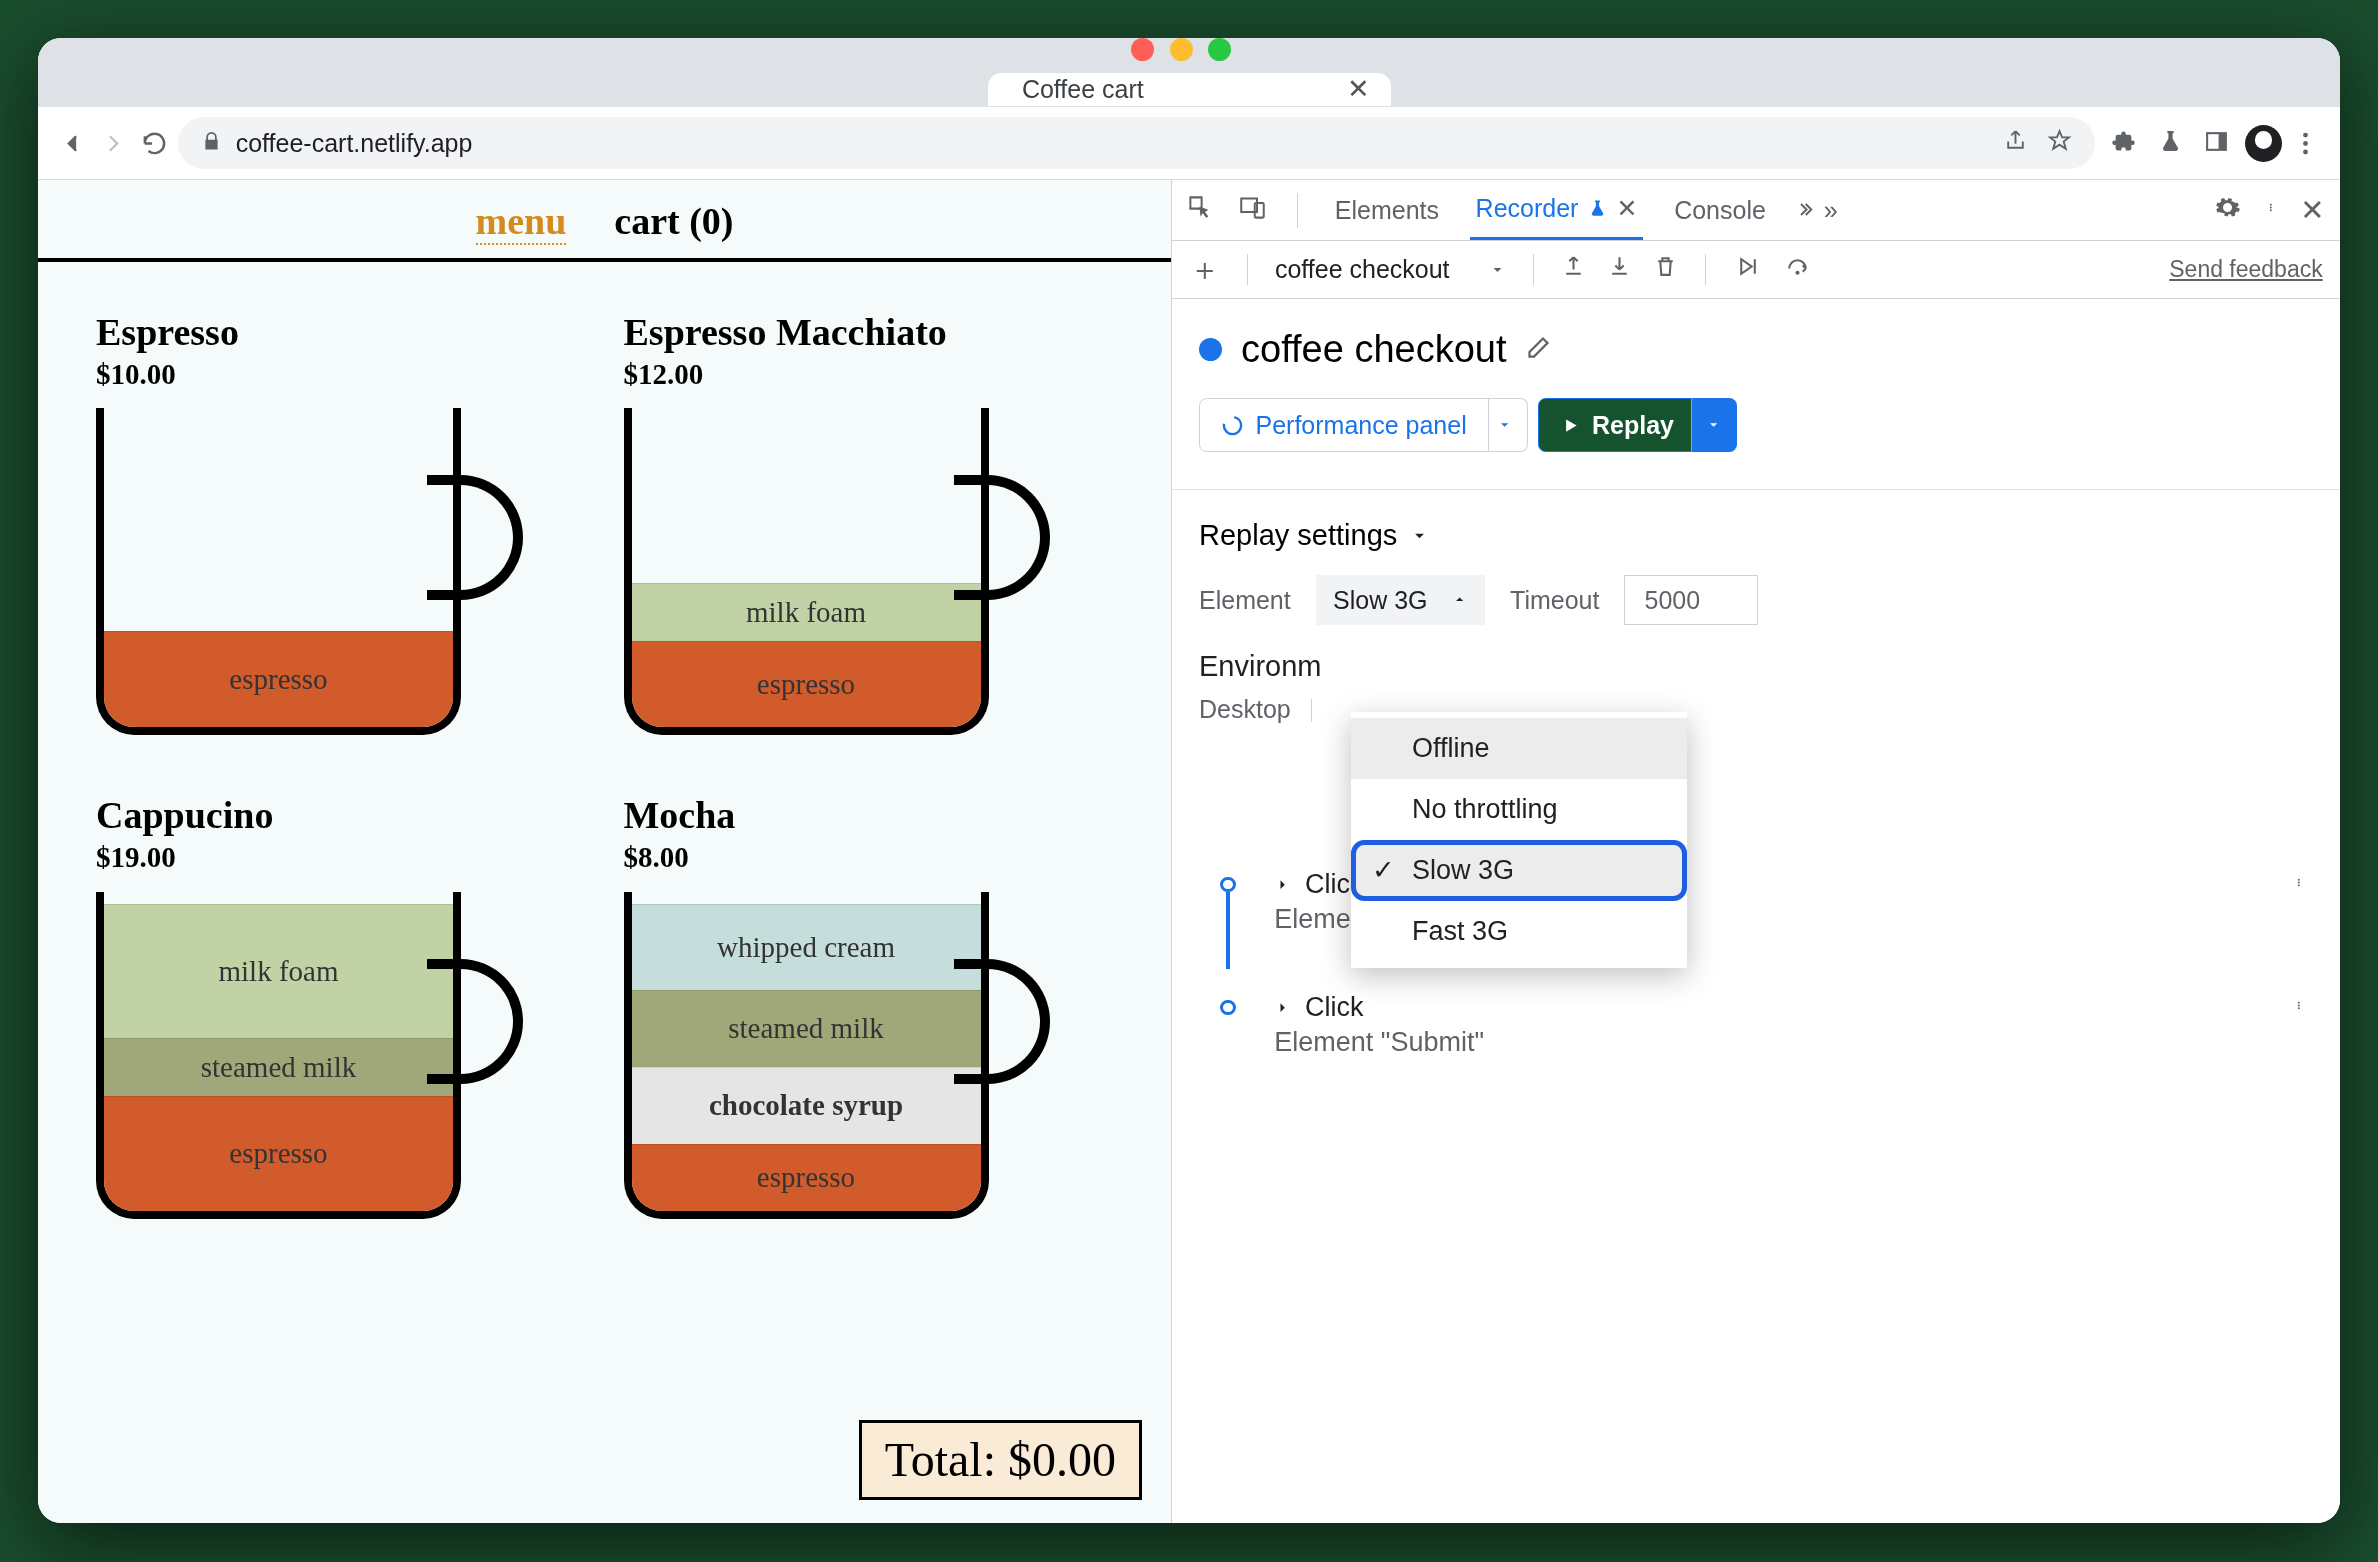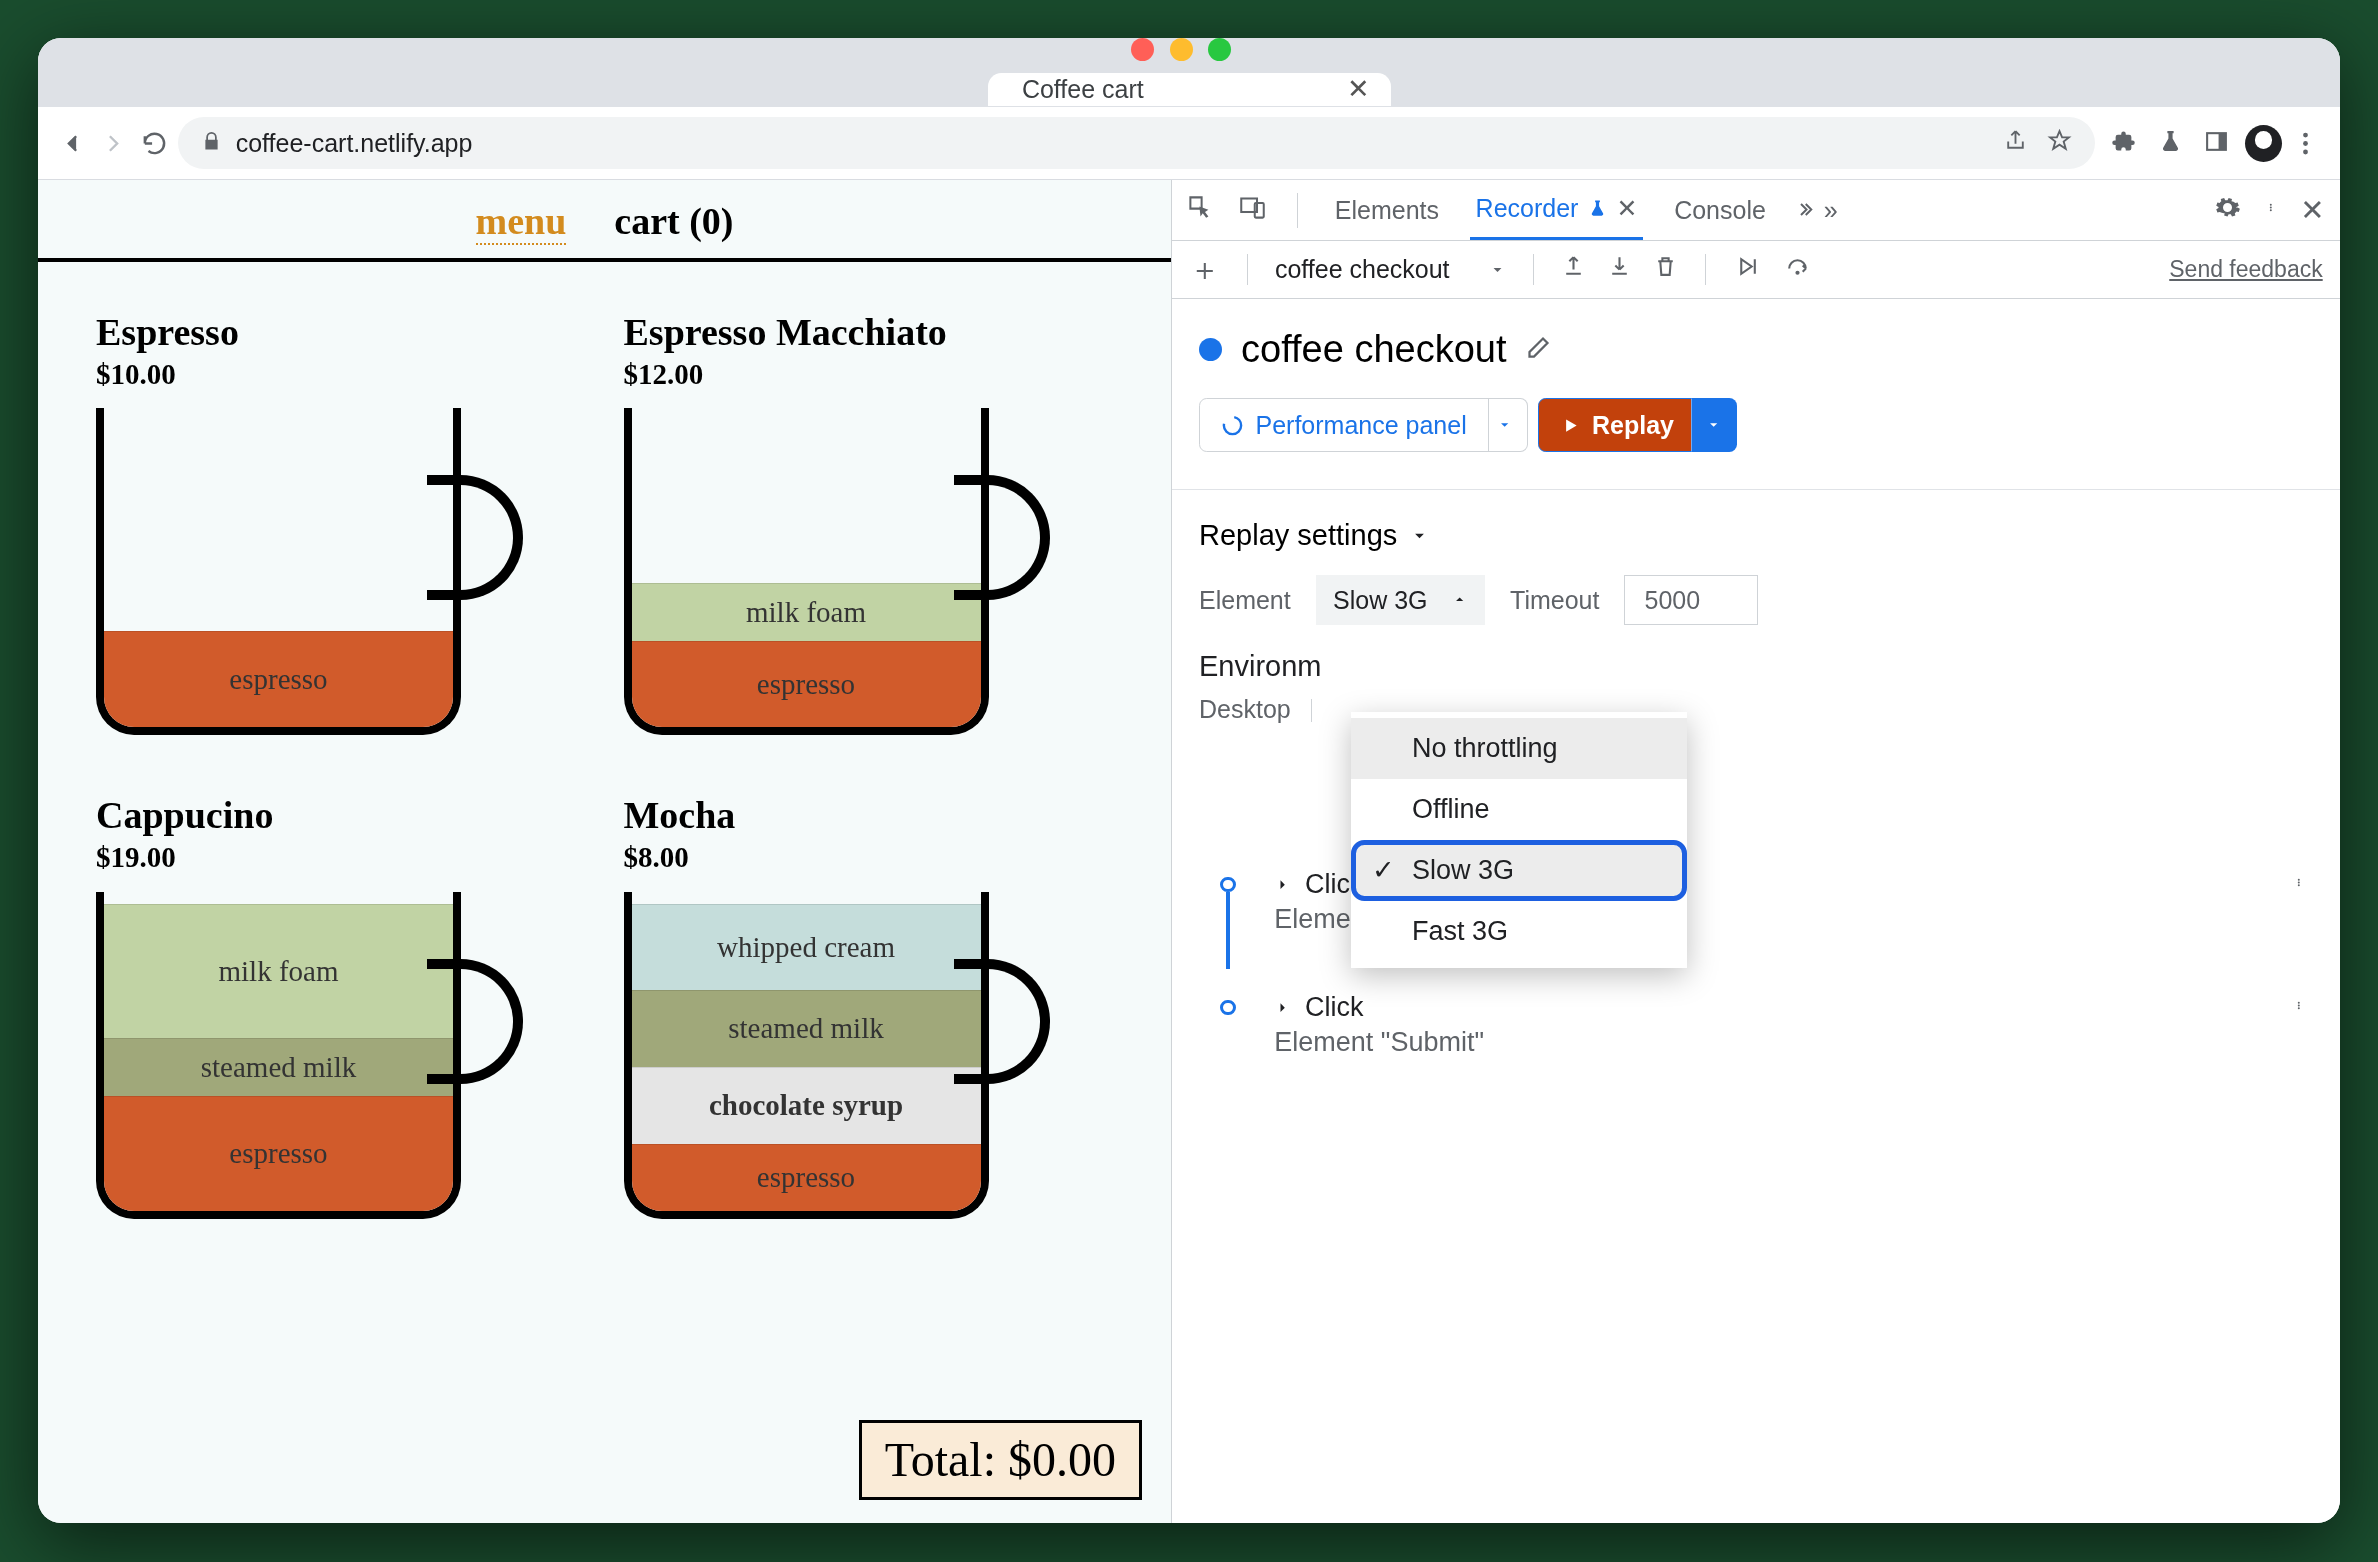--- a/index.html
+++ b/index.html
@@ -176,21 +176,21 @@
   .btnrow { display:flex; gap:10px; margin-bottom: 37px;}
   .btn {
     display:flex;align-items:center;gap:11.5px;
     height:54px; padding:0 21px; border-radius:7.7px;
     font-size:25px; cursor:pointer;
     border:1px solid #cfd3d7;
   }
   .btn.perf { color:#1a73e8; background:#fff;}
   .btn.perf-dd { padding:0 13.4px; border-left:none; border-radius:0 7.7px 7.7px 0; margin-left:-16.3px;}
   .btn.perf { border-radius: 7.7px 0 0 7.7px; }
-  .btn.replay { background:#c2410c; color:#fff; border-color:#1a73e8; font-weight:bold; border-radius:7.7px 0 0 7.7px;}
+  .btn.replay { background:#14532d; color:#fff; border-color:#1a73e8; font-weight:bold; border-radius:7.7px 0 0 7.7px;}
   .btn.replay-dd { background:#1a73e8; color:#fff; border-color:#1a73e8; padding:0 13.4px; border-left:1px solid rgba(255,255,255,0.4); border-radius:0 7.7px 7.7px 0; margin-left:-15.4px;}
   .hr { height:1px; background:#e0e3e7; margin: 0 -27px 29px;}
   .section-h { font-size:29px; margin-bottom: 23px; display:flex;align-items:center;gap:11.5px;}
   .settings-row { display:flex; align-items:center; gap: 25px; font-size:25px; color:#5f6368; margin-bottom:25px;}
   .dd-box {
     background:#f1f3f4; height:50px; padding:0 17.3px; display:flex;align-items:center;gap:23px;
     font-size:25px; color:#202124; border:none;
   }
   .envrow { font-size:29px; margin-bottom:11.5px; color:#202124;}
   .envsub { font-size:25px; color:#5f6368; }
@@ -483,24 +483,24 @@
           <div class="in-box">5000</div>
         </div>
         <div class="envrow">Environm</div>
         <div class="envsub">
           <span>Desktop</span>
           <span style="display:inline-block;width:1px;height:23px;background:#cfd3d7;margin:0 13.4px;vertical-align:middle;"></span>
         </div>
 
         <div class="dd-popup" id="dd-popup">
             <div class="dd-item">
+              <span>Offline</span>
+            </div>
+            <div class="dd-item">
               <span>No throttling</span>
-            </div>
-            <div class="dd-item">
-              <span>Offline</span>
             </div>
             <div class="dd-item sel highlight">
               <span class="check">✓</span>
               <span>Slow 3G</span>
             </div>
             <div class="dd-item">
               <span>Fast 3G</span>
             </div>
           </div>
 

